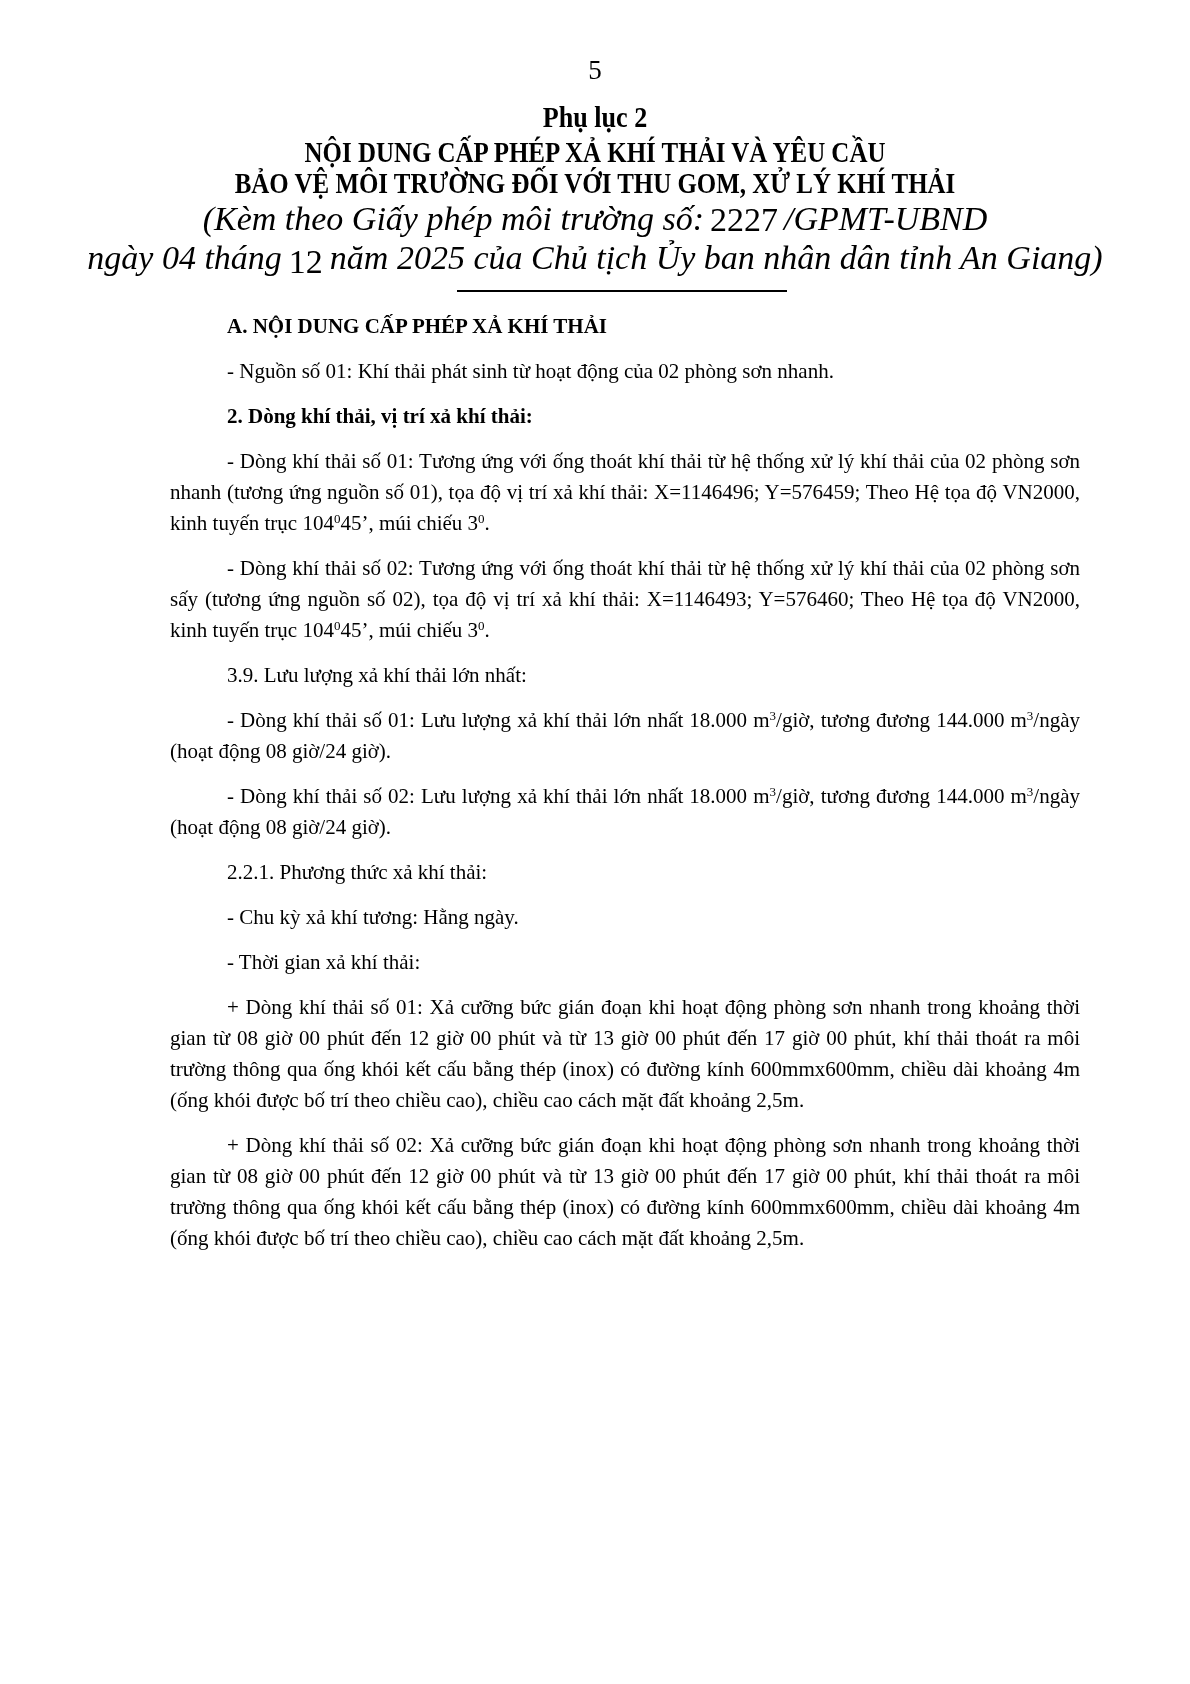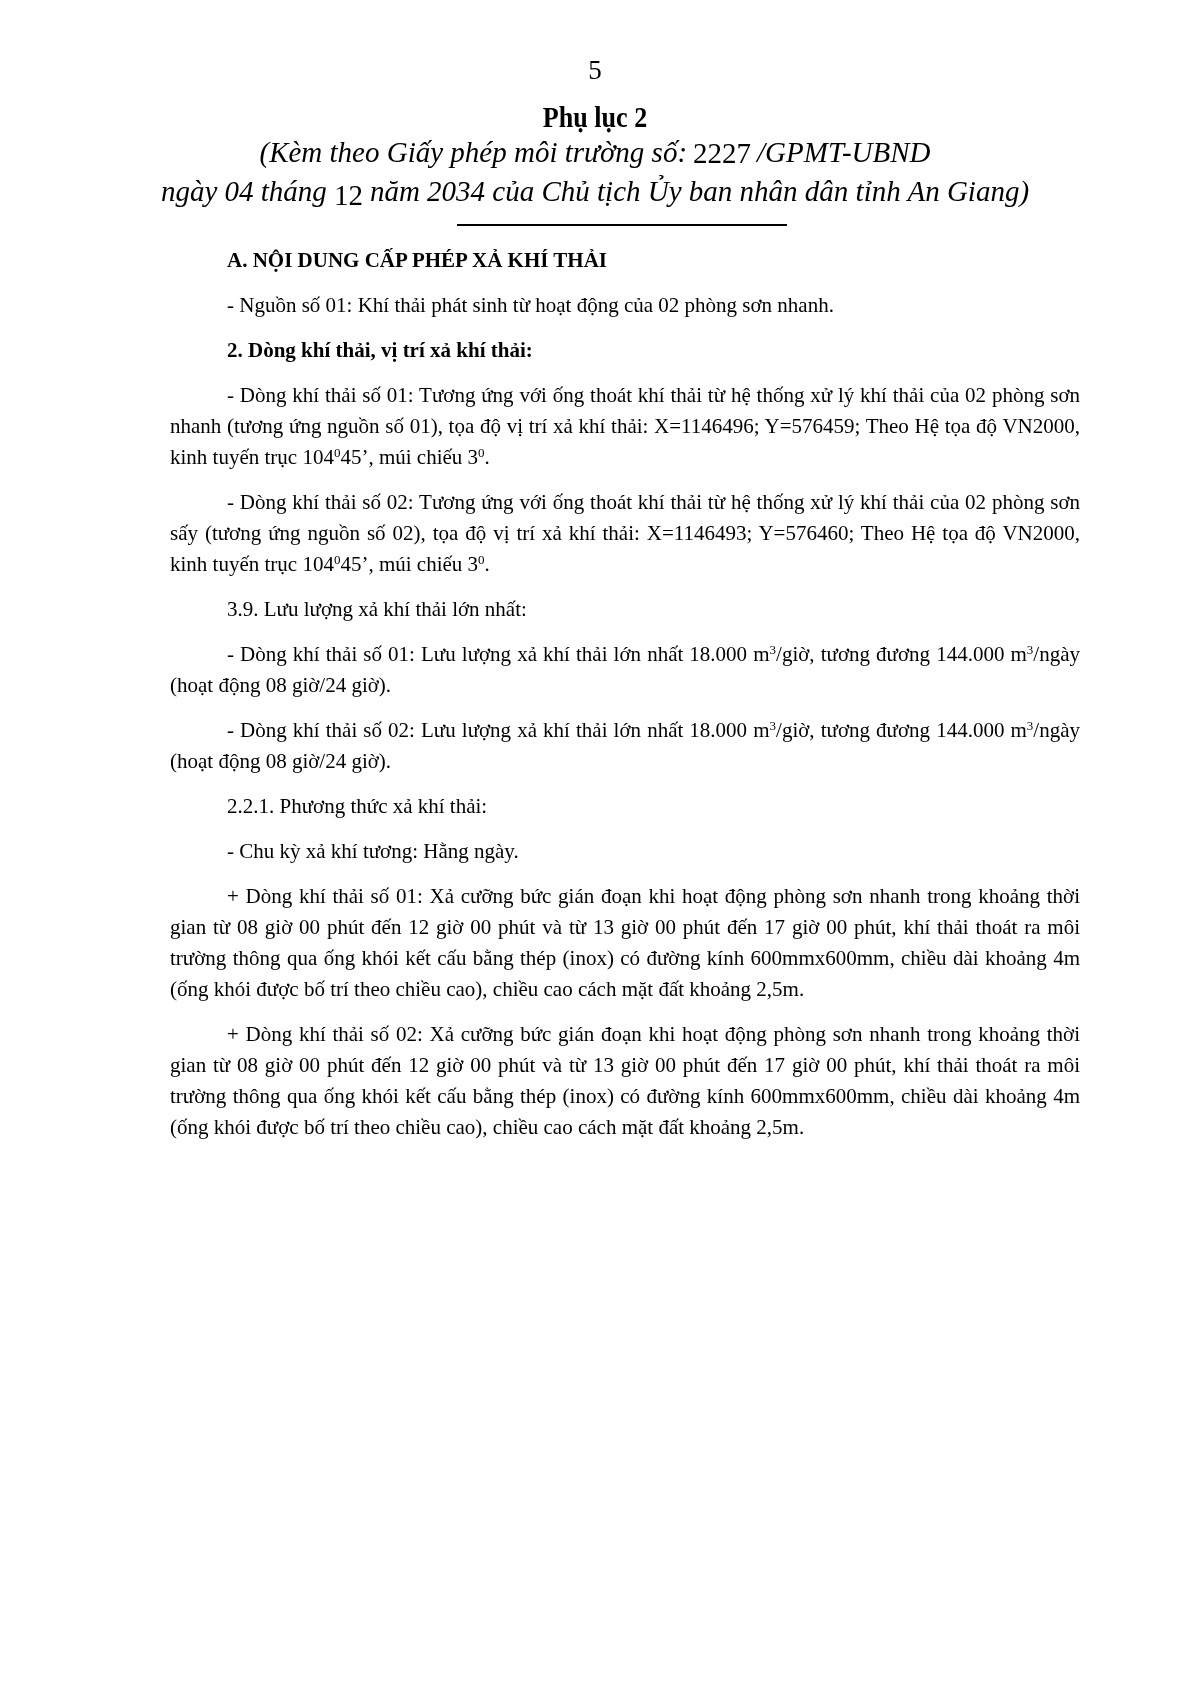--- a/index.html
+++ b/index.html
@@ -32,21 +32,21 @@
     font-weight: bold;
     font-size: 29px;
     line-height: 31px;
     transform: scaleX(0.86);
     white-space: nowrap;
   }
   .title-block { margin-top: 4px; }
   .subtitle {
     text-align: center;
     font-style: italic;
-    font-size: 29px;
+    font-size: 34px;
     line-height: 39px;
     white-space: nowrap;
   }
   .seg-upright {
     font-style: normal;
     margin: 0 6px;
     position: relative;
     top: 1px;
   }
   .seg-upright-low {
@@ -82,30 +82,35 @@
     position: relative;
     top: -0.55em;
   }
 </style>
 </head>
 <body>
 
 <div class="page">
   <div class="pagenum">5</div>
   <div class="appendix">Phụ lục 2</div>
+  <div class="title-block">
+    <div class="title">NỘI DUNG CẤP PHÉP XẢ KHÍ THẢI VÀ YÊU CẦU</div>
+    <div class="title">BẢO VỆ MÔI TRƯỜNG ĐỐI VỚI THU GOM, XỬ LÝ KHÍ THẢI</div>
+  </div>
   <div class="subtitle"><span class="seg-italic">(Kèm theo Giấy phép môi trường số:</span><span class="seg-upright">2227</span><span class="seg-italic">/GPMT-UBND</span></div>
-  <div class="subtitle"><span class="seg-italic">ngày 04 tháng</span><span class="seg-upright-low">12</span><span class="seg-italic">năm 2034 của Chủ tịch Ủy ban nhân dân tỉnh An Giang)</span></div>
+  <div class="subtitle"><span class="seg-italic">ngày 04 tháng</span><span class="seg-upright-low">12</span><span class="seg-italic">năm 2025 của Chủ tịch Ủy ban nhân dân tỉnh An Giang)</span></div>
   <div class="rule"></div>
   <div class="content">
       <p class="bold"><span>A. NỘI DUNG CẤP PHÉP XẢ KHÍ THẢI</span></p>
       <p><span>- Nguồn số 01: Khí thải phát sinh từ hoạt động của 02 phòng sơn nhanh.</span></p>
       <p class="bold"><span>2. Dòng khí thải, vị trí xả khí thải:</span></p>
       <p><span>- Dòng khí thải số 01: Tương ứng với ống thoát khí thải từ hệ thống xử lý khí thải của 02 phòng sơn nhanh (tương ứng nguồn số 01), tọa độ vị trí xả khí thải: X=1146496; Y=576459; Theo Hệ tọa độ VN2000, kinh tuyến trục 104</span><sup>0</sup><span>45’, múi chiếu 3</span><sup>0</sup><span>.</span></p>
       <p><span>- Dòng khí thải số 02: Tương ứng với ống thoát khí thải từ hệ thống xử lý khí thải của 02 phòng sơn sấy (tương ứng nguồn số 02), tọa độ vị trí xả khí thải: X=1146493; Y=576460; Theo Hệ tọa độ VN2000, kinh tuyến trục 104</span><sup>0</sup><span>45’, múi chiếu 3</span><sup>0</sup><span>.</span></p>
       <p><span>3.9. Lưu lượng xả khí thải lớn nhất:</span></p>
       <p><span>- Dòng khí thải số 01: Lưu lượng xả khí thải lớn nhất 18.000 m</span><sup>3</sup><span>/giờ, tương đương 144.000 m</span><sup>3</sup><span>/ngày (hoạt động 08 giờ/24 giờ).</span></p>
       <p><span>- Dòng khí thải số 02: Lưu lượng xả khí thải lớn nhất 18.000 m</span><sup>3</sup><span>/giờ, tương đương 144.000 m</span><sup>3</sup><span>/ngày (hoạt động 08 giờ/24 giờ).</span></p>
       <p><span>2.2.1. Phương thức xả khí thải:</span></p>
       <p><span>- Chu kỳ xả khí tương: Hằng ngày.</span></p>
+      <p><span>- Thời gian xả khí thải:</span></p>
       <p><span>+ Dòng khí thải số 01: Xả cưỡng bức gián đoạn khi hoạt động phòng sơn nhanh trong khoảng thời gian từ 08 giờ 00 phút đến 12 giờ 00 phút và từ 13 giờ 00 phút đến 17 giờ 00 phút, khí thải thoát ra môi trường thông qua ống khói kết cấu bằng thép (inox) có đường kính 600mmx600mm, chiều dài khoảng 4m (ống khói được bố trí theo chiều cao), chiều cao cách mặt đất khoảng 2,5m.</span></p>
       <p><span>+ Dòng khí thải số 02: Xả cưỡng bức gián đoạn khi hoạt động phòng sơn nhanh trong khoảng thời gian từ 08 giờ 00 phút đến 12 giờ 00 phút và từ 13 giờ 00 phút đến 17 giờ 00 phút, khí thải thoát ra môi trường thông qua ống khói kết cấu bằng thép (inox) có đường kính 600mmx600mm, chiều dài khoảng 4m (ống khói được bố trí theo chiều cao), chiều cao cách mặt đất khoảng 2,5m.</span></p>
     </div>
 </div>
 
 </body></html>

